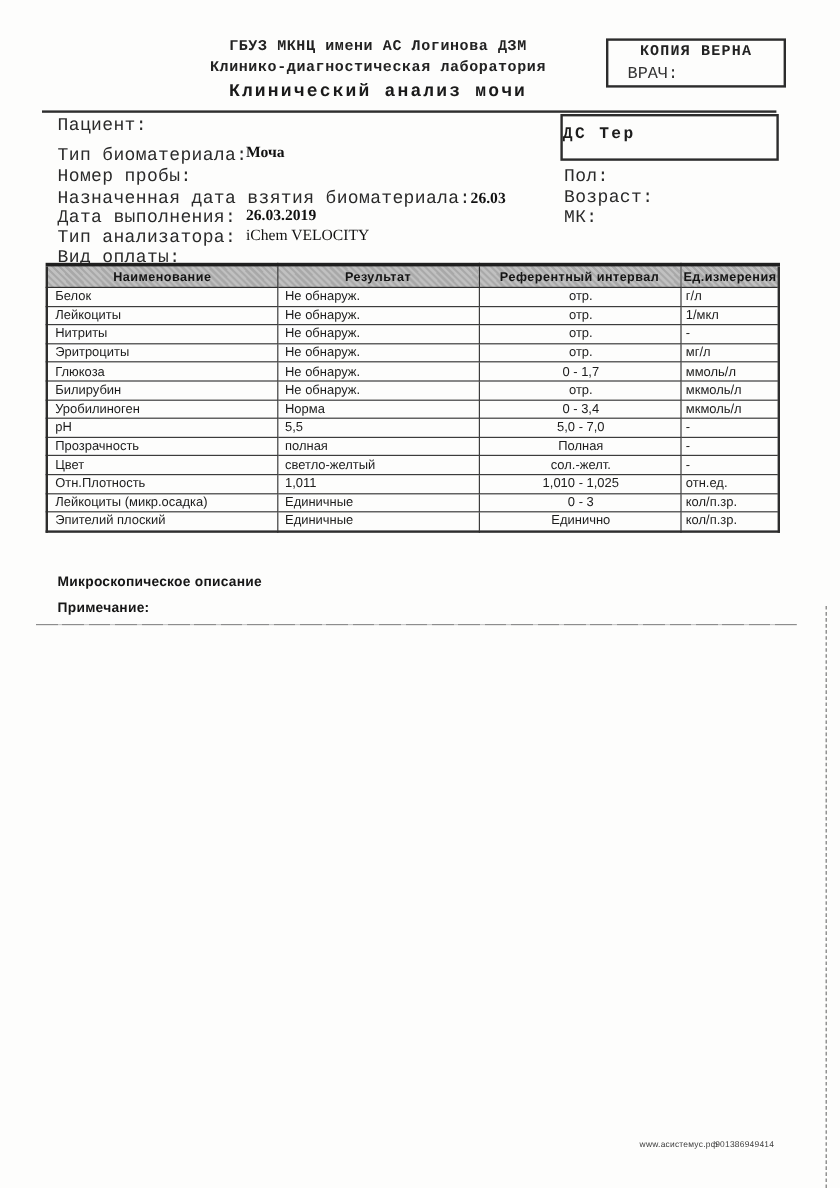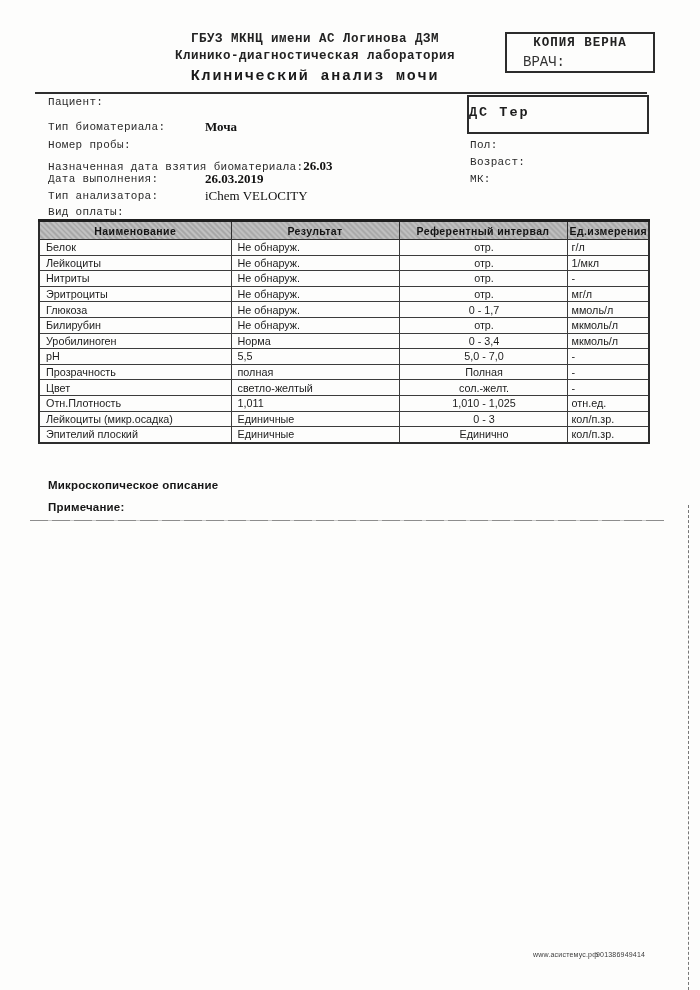--- a/index.html
+++ b/index.html
@@ -22,21 +22,21 @@
     font-weight:bold;font-size:12.5px;letter-spacing:1px;color:#222;}
   .stamp-doctor{position:absolute;top:20px;left:16px;font-size:14px;color:#333;}
 
   .hrule-top{left:35px;top:92px;width:612px;height:2px;background:#2e2e2e;}
 
   .ds-box{left:467px;top:95px;width:178px;height:35px;border:2px solid #2c2c2c;background:#fdfdfc;}
   .ds-text{position:absolute;top:8px;left:0;width:100%;text-align:left;
     font-weight:bold;font-size:13.5px;letter-spacing:2px;color:#1d1d1d;}
 
   
-  .field-label{font-size:11px;color:#2a2a2a;letter-spacing:.3px;white-space:nowrap;}
+  .field-label{font-size:15px;color:#2a2a2a;letter-spacing:.3px;white-space:nowrap;}
   .field-value{font-size:13px;color:#111;white-space:nowrap;}
   .bold{font-weight:bold;}
 
   
   .results-table{left:38px;top:219px;width:610px;border-collapse:collapse;table-layout:fixed;
     border:2px solid #2d2d2d;border-top:3px solid #1f1f1f;}
   .results-table th{
     background:#b3b3b3;
     background-image:repeating-linear-gradient(45deg,rgba(255,255,255,.18) 0 2px,rgba(0,0,0,.06) 2px 4px);
     font-size:10.5px;font-weight:bold;color:#141414;height:17px;

